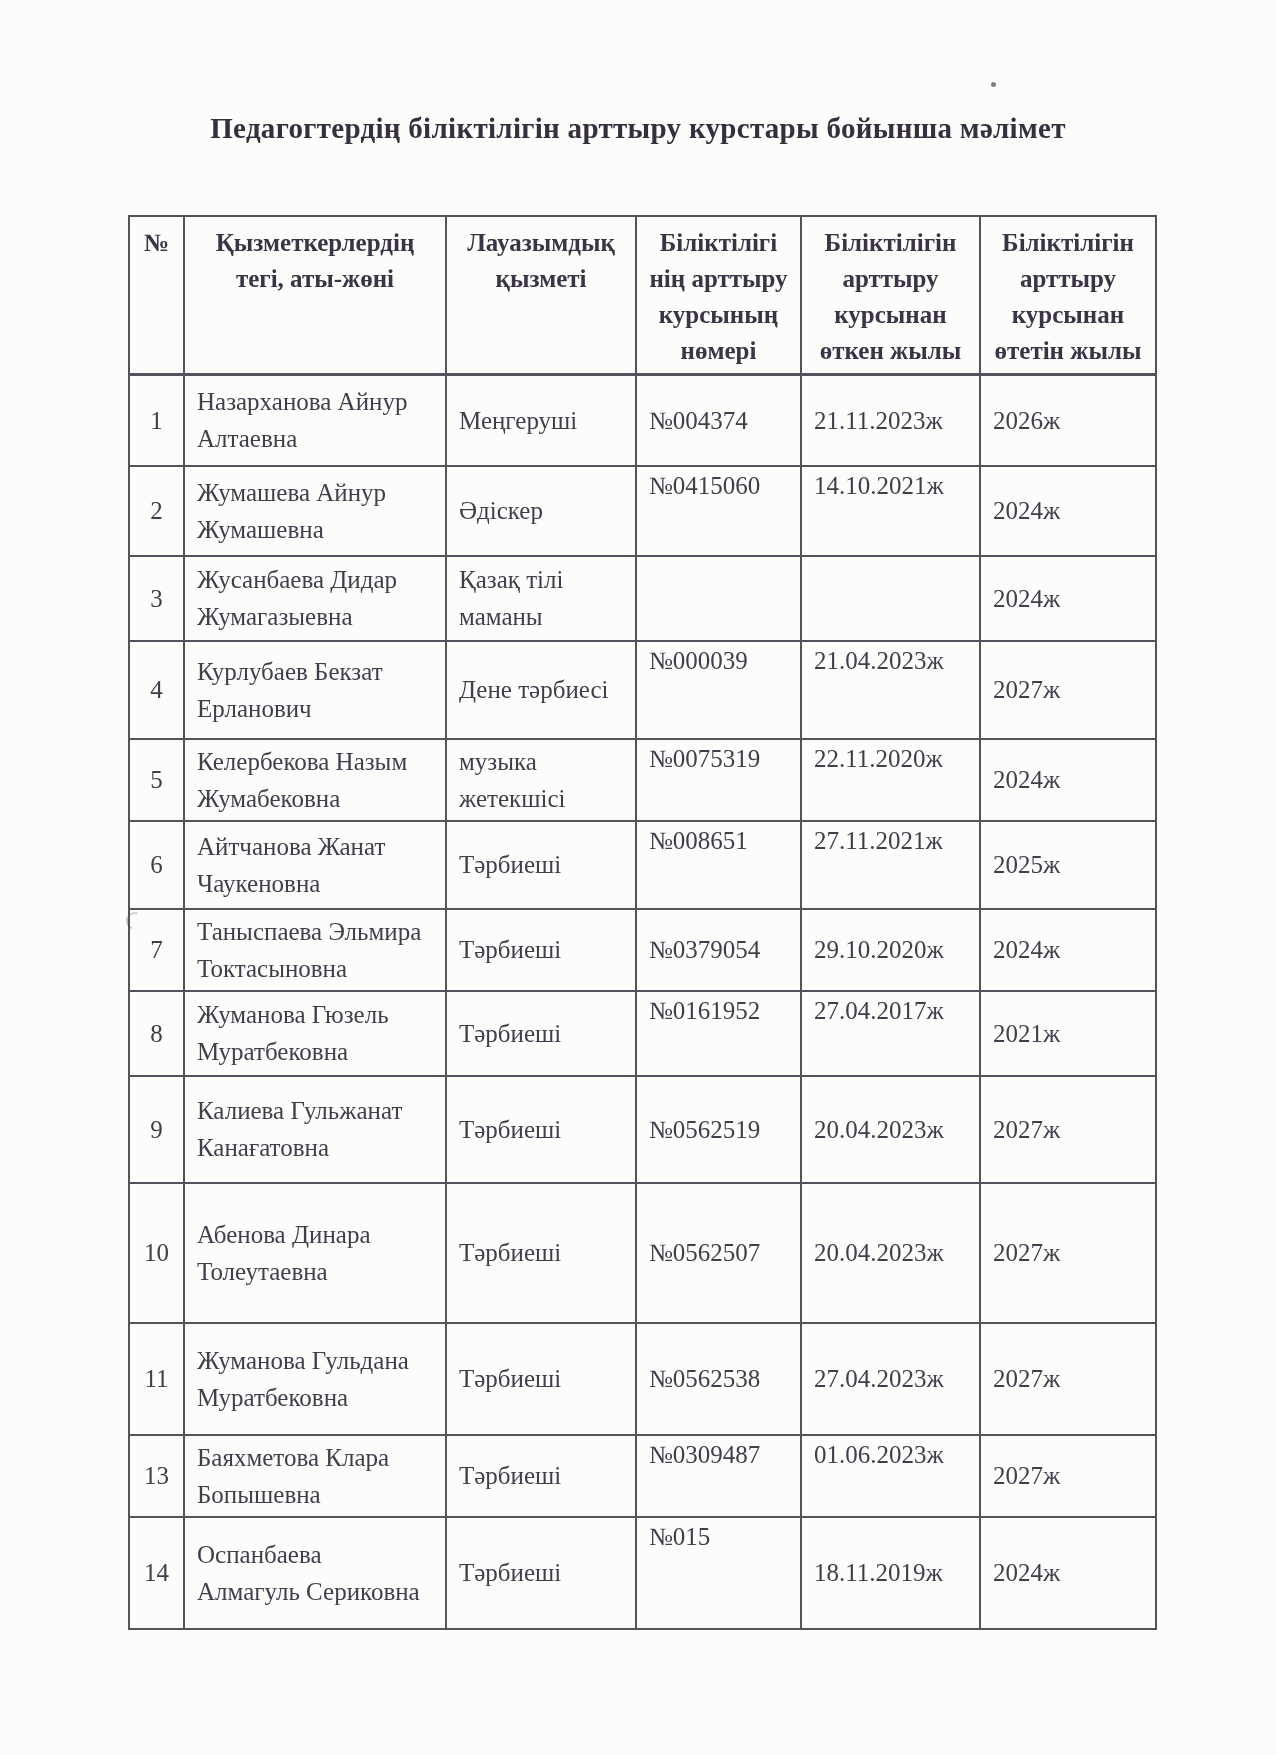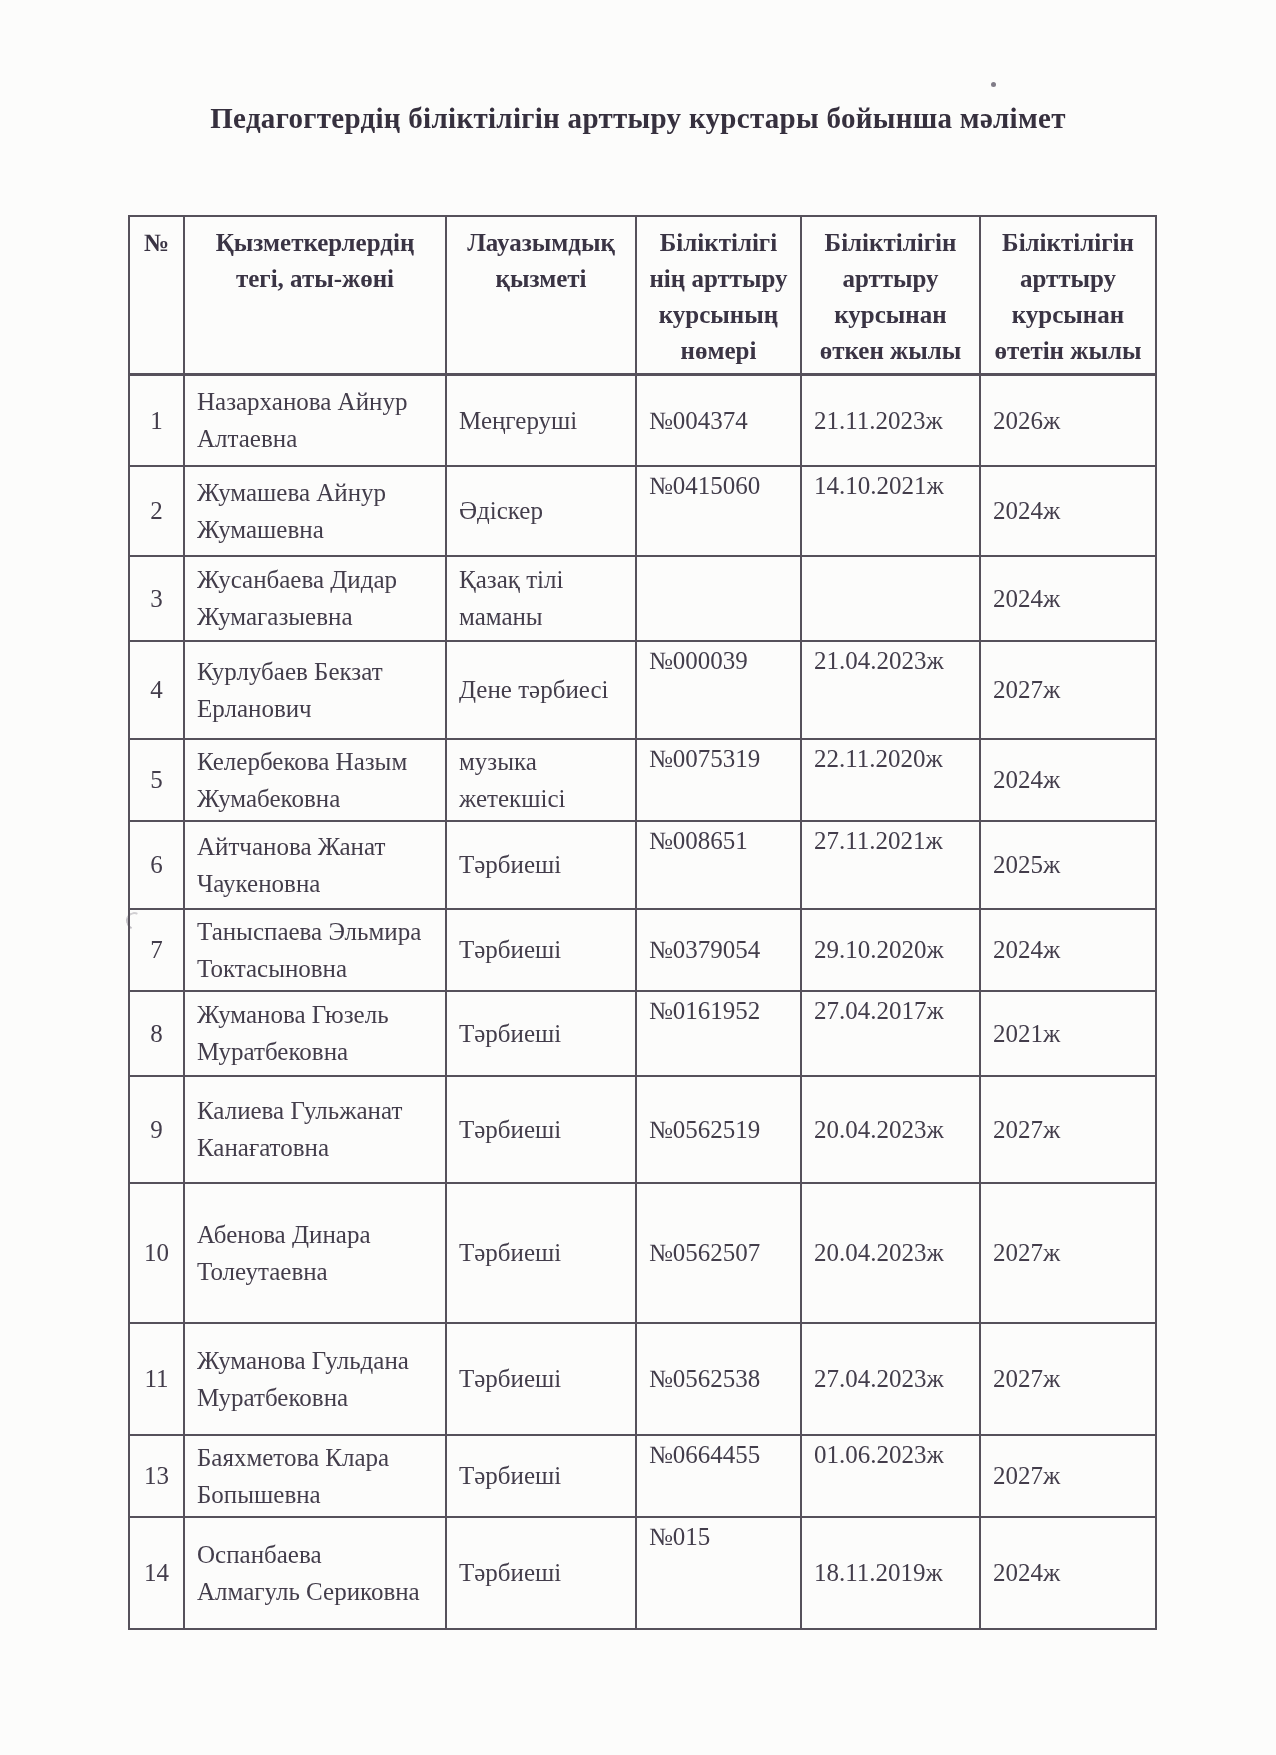--- a/index.html
+++ b/index.html
@@ -7,21 +7,21 @@
     position: relative;
     width: 1276px;
     height: 1755px;
     background: #fcfcfb;
     font-family: "Liberation Serif", "DejaVu Serif", serif;
     color: #433d4b;
     overflow: hidden;
   }
   .doc-title {
     position: absolute;
-    top: 97px;
+    top: 107px;
     left: 0;
     right: 0;
     margin: 0;
     text-align: center;
     font-size: 29px;
     line-height: 42px;
     font-weight: bold;
     color: #36303e;
     letter-spacing: 0.3px;
   }
@@ -229,21 +229,21 @@
           <td>Тәрбиеші</td>
           <td>№0562538</td>
           <td>27.04.2023ж</td>
           <td>2027ж</td>
         </tr>
         <tr style="height: 81px; margin-top: 36px;">
           <td class="c-num">13</td>
           <td>Баяхметова Клара
 Бопышевна</td>
           <td>Тәрбиеші</td>
-          <td class="vtop">№0664455</td>
+          <td class="vtop">№0309487</td>
           <td class="vtop">01.06.2023ж</td>
           <td>2027ж</td>
         </tr>
         <tr style="height: 112px;">
           <td class="c-num">14</td>
           <td>Оспанбаева
 Алмагуль Сериковна</td>
           <td>Тәрбиеші</td>
           <td class="vtop">№015</td>
           <td>18.11.2019ж</td>

